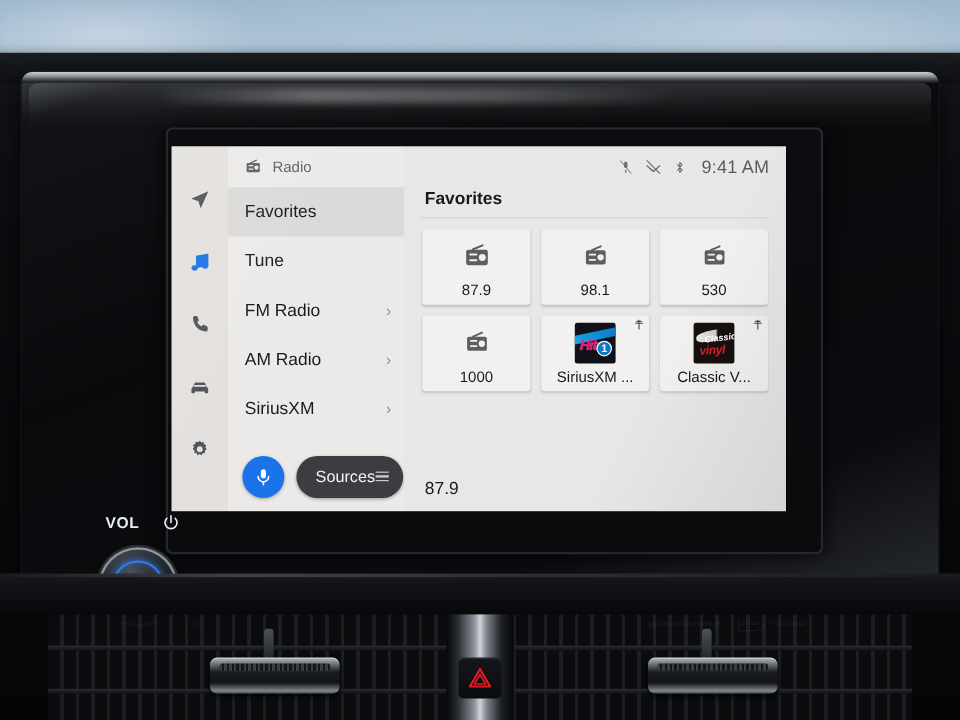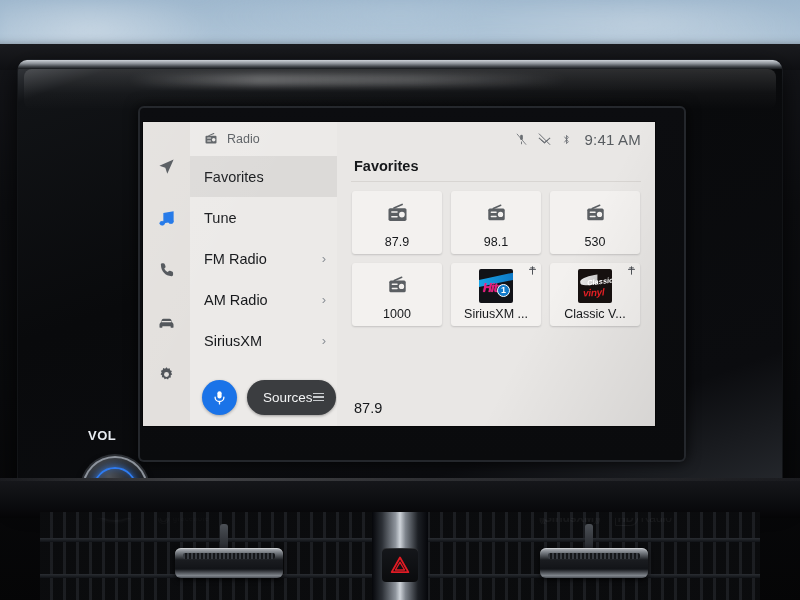--- a/index.html
+++ b/index.html
@@ -112,21 +112,21 @@
     position:absolute; left:120px; top:46px; width:548px; height:356px;
     border-radius:6px;
     background:linear-gradient(to bottom,#0c0d10,#0a0b0d);
     box-shadow:inset 0 0 0 2px #24272c, 0 0 14px rgba(0,0,0,.8);
   }
 
   
   .vol-label{
     position:absolute; left:70px; top:368px;
     color:#e9edf2; font-size:13px; font-weight:bold; letter-spacing:.5px;
-    display:flex; align-items:center; gap:19px;flex-direction:column;
+    display:flex; align-items:center; gap:19px;
   }
   .knob{
     position:absolute; left:66px; top:398px; width:62px; height:62px; border-radius:50%;
     background:
       radial-gradient(circle at 40% 30%, #4c5056 0%, #24272c 40%, #0d0e11 70%),
       #101215;
     box-shadow:
       0 0 0 2px #8e949c,
       0 0 0 4px #2a2d32,
       0 4px 10px rgba(0,0,0,.8),

